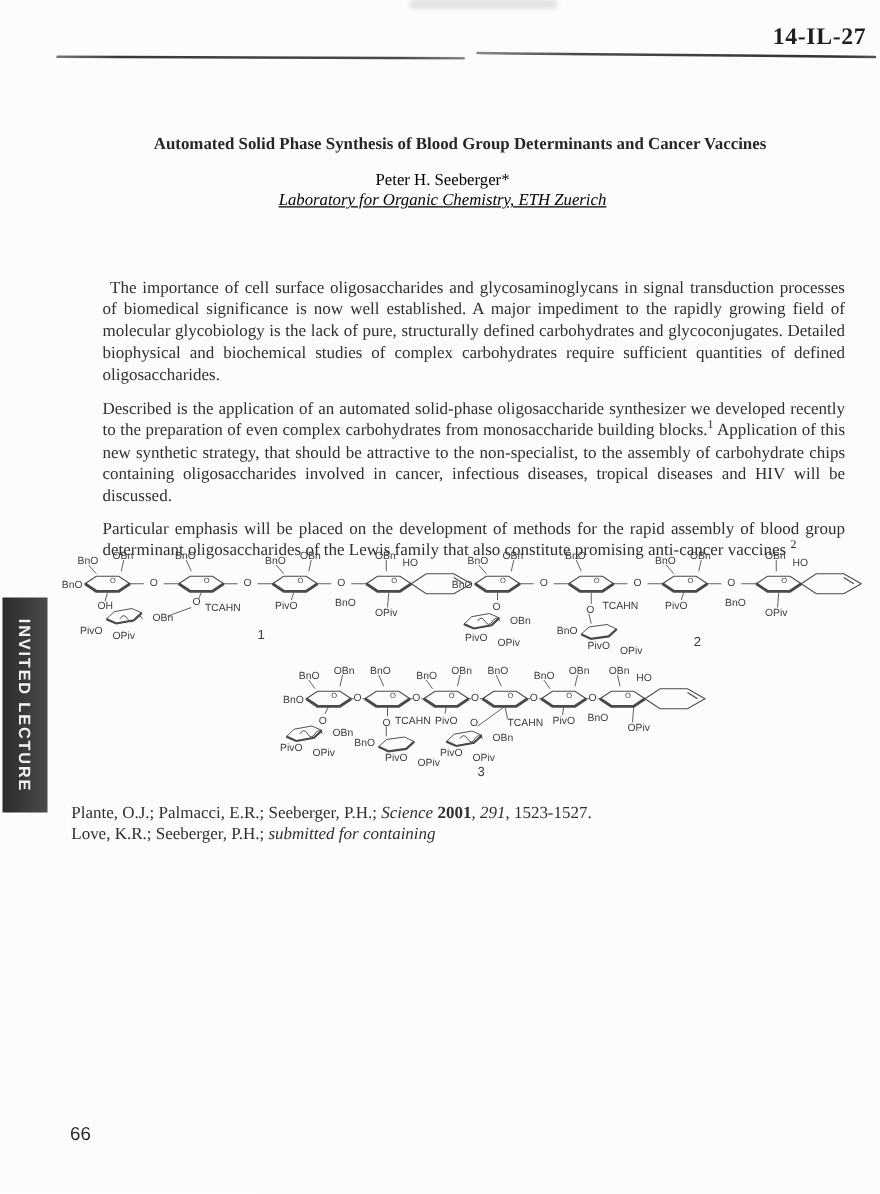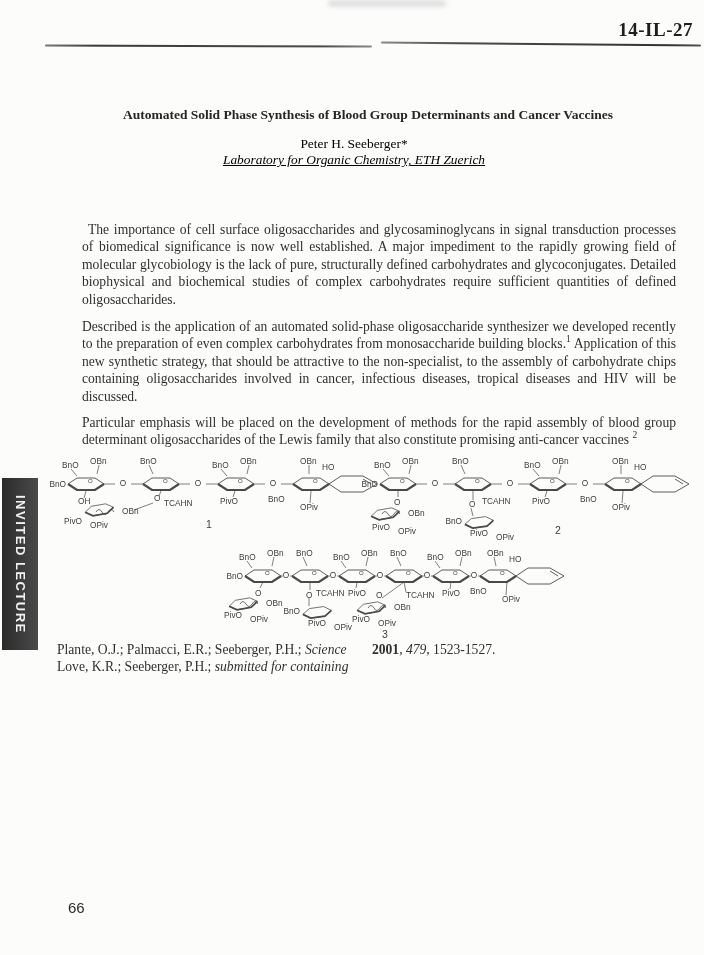--- a/index.html
+++ b/index.html
@@ -25,37 +25,37 @@
     text-align:center;font-size:13.4px;line-height:16.4px;color:#000000;}
   .byline .aff{font-style:italic;text-decoration:underline;}
   .para{position:absolute;left:67px;width:594px;margin:15px;
     font-size:13.6px;line-height:17.4px;text-align:justify;color:#2f2f2f;}
   #p1{top:206px;text-indent:6px;}
   #p2{top:303px;}
   #p3{top:399px;}
   sup{font-size:9.5px;line-height:0;position:relative;top:-1px;}
   .refs{position:absolute;left:57px;top:641px;width:600px;
     font-size:13.6px;line-height:17px;color:#2f2f2f;}
-  .refs b{font-weight:bold;margin-left:22px;}
+  .refs b{font-weight:bold;}
   .refs i{font-style:italic;}
-  .structures{position:absolute;left:40px;top:454px;width:660px;height:192px;}
+  .structures{position:absolute;left:40px;top:437px;width:660px;height:192px;}
   .structures svg{stroke:#4a4a4a;fill:none;}
   .structures text{fill:#3c3c3c;stroke:none;font-family:"Liberation Sans",sans-serif;}
   .st{font-size:8.3px;}
   .so{font-size:6px;fill:#555;}
   .num{font-size:10.5px;fill:#2b2b2b;}
   .mid{text-anchor:middle;}
   .end{text-anchor:end;}
   .sidebar{position:absolute;left:2px;top:478px;width:36px;height:172px;
     background:linear-gradient(90deg,#2b2b2b,#3e3e3e 60%,#4a4a4a);
     display:flex;align-items:center;justify-content:center;}
   .sidebar span{writing-mode:vertical-rl;white-space:nowrap;
     font-family:"Liberation Sans",sans-serif;font-weight:bold;font-size:13px;
     letter-spacing:1.5px;color:#f2f2f2;}
-  .pageno{position:absolute;left:68px;top:899px;
+  .pageno{position:absolute;left:56px;top:899px;
     font-family:"Liberation Sans",sans-serif;font-size:15px;color:#2b2b2b;}
 </style>
 </head>
 <body>
 
 <div class="page">
 
   <div class="smudge"></div>
 
   <div class="header-code">14-IL-27</div>
@@ -230,21 +230,21 @@
         <text class="st" x="232" y="48">PivO</text>
         <text class="st" x="260" y="46">BnO</text>
         <text class="st" x="292" y="54">OPiv</text>
         <use href="#chain" x="306" y="28"></use>
         <text class="num" x="172" y="90">3</text>
       </g>
     </svg>
   </div>
 
   <div class="refs">
-    <div><span>Plante, O.J.; Palmacci, E.R.; Seeberger, P.H.; </span><i>Science</i><b> 2001</b><span>, </span><i>479</i><span>, 1523-1527.</span></div>
+    <div><span>Plante, O.J.; Palmacci, E.R.; Seeberger, P.H.; </span><i>Science</i><b> 2001</b><span>, </span><i>291</i><span>, 1523-1527.</span></div>
     <div><span>Love, K.R.; Seeberger, P.H.; </span><i>submitted for containing</i></div>
   </div>
 
   <div class="sidebar">
     <span>INVITED LECTURE</span>
   </div>
 
   <div class="pageno">66</div>
 
 </div>

